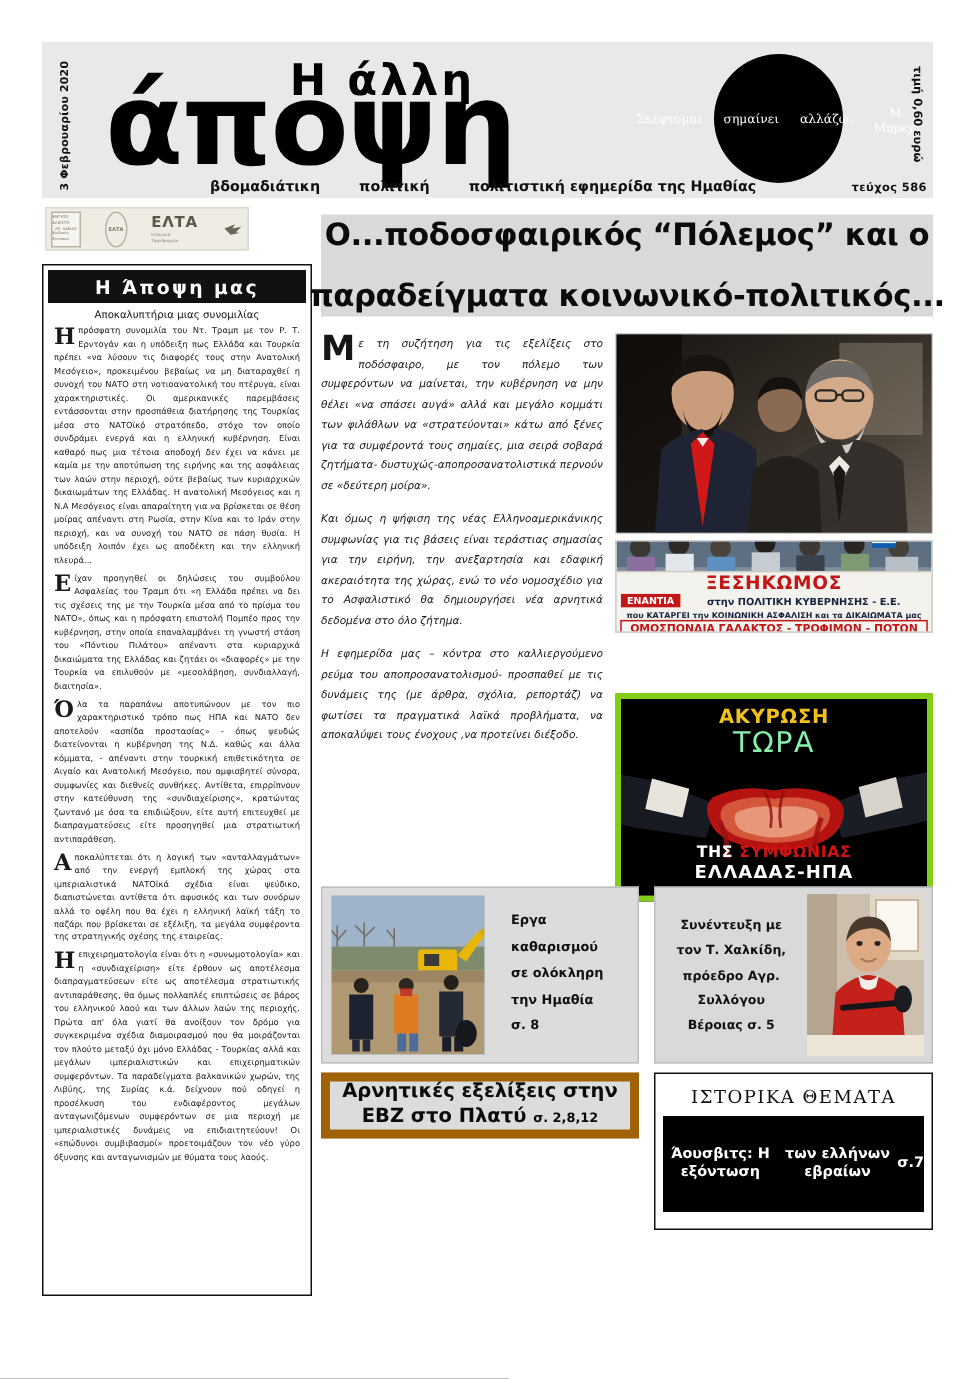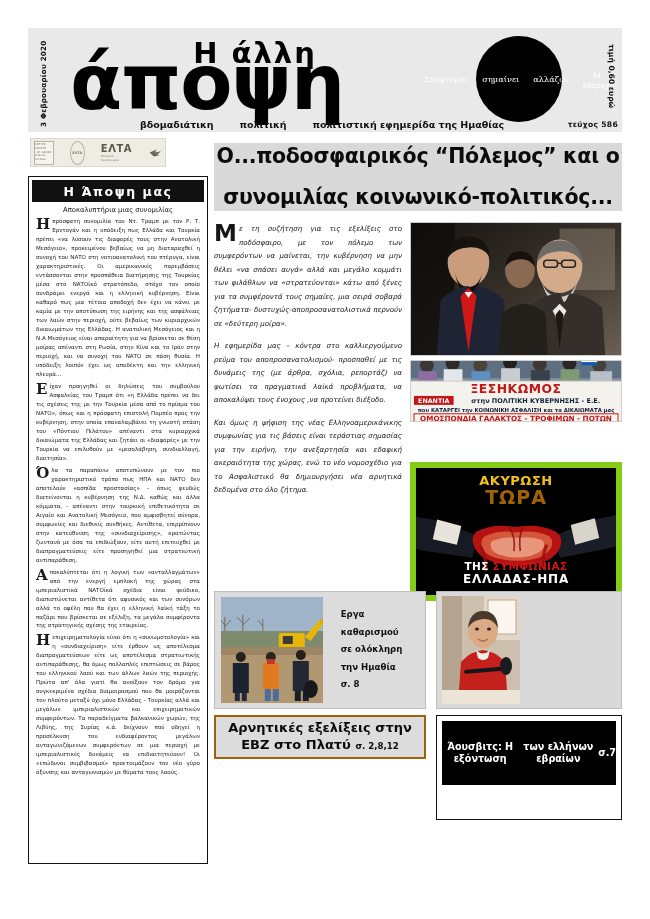--- a/index.html
+++ b/index.html
@@ -149,29 +149,29 @@
   .photo-men{
     position:absolute;left:410px;top:222px;width:212px;height:134px;
     overflow:hidden;background:#2b2622;border:1px solid #cfcfcf;box-sizing:border-box;
   }
   .photo-banner{
     position:absolute;left:410px;top:360px;width:212px;height:62px;
     overflow:hidden;background:#e5e5e5;border:1px solid #cfcfcf;box-sizing:border-box;
   }
   .poster{
     position:absolute;left:410px;top:462px;width:212px;height:139px;
-    background:#000;overflow:hidden;border:6px solid #84cc16;box-sizing:border-box;
+    background:#000;overflow:hidden;border:4px solid #84cc16;box-sizing:border-box;
   }
   .poster-l1{
     position:absolute;top:5px;left:0;right:0;text-align:center;
     color:#f2c01a;font-size:13px;font-weight:bold;letter-spacing:.5px;
   }
   .poster-l2{
     position:absolute;top:18px;left:0;right:0;text-align:center;
-    color:#a16207;font-size:19px;font-weight:bold;letter-spacing:1px;
+    color:#86efac;font-size:19px;font-weight:normal;letter-spacing:1px;
   }
   .poster-l3{
     position:absolute;bottom:23px;left:0;right:0;text-align:center;
     color:#fff;font-size:10.5px;font-weight:bold;letter-spacing:.4px;
   }
   .poster-l3 .red{color:#d01414;}
   .poster-l4{
     position:absolute;bottom:9px;left:0;right:0;text-align:center;
     color:#fff;font-size:12px;font-weight:bold;letter-spacing:.8px;
   }
@@ -195,21 +195,21 @@
   }
   .ti-txt{
     flex:1;font-size:8.4px;font-weight:bold;line-height:2.0;color:#111;
     text-align:center;
   }
   .ti-photo{width:78px;height:108px;overflow:hidden;position:relative;background:#8e8275;}
 
   
   .teaser-ebz{
     position:absolute;left:214px;top:715px;width:212px;height:44px;
-    background:#dcdcdc;border:2px solid #a16207;box-sizing:border-box;
+    background:#dcdcdc;border:6px solid #a16207;box-sizing:border-box;
     display:flex;flex-direction:column;align-items:center;justify-content:center;
     text-align:center;line-height:1.28;
   }
   .teaser-ebz .l1{font-size:13px;font-weight:bold;color:#0b0b0b;}
   .teaser-ebz .l2{font-size:13px;font-weight:bold;color:#0b0b0b;}
   .teaser-ebz .l2 small{font-size:8.6px;}
 
   
   .teaser-story{
     position:absolute;left:214px;top:764px;width:212px;height:56px;
@@ -297,27 +297,27 @@
       <p class="ed-p drop">Ηπρόσφατη συνομιλία του Ντ. Τραμπ με τον Ρ. Τ. Ερντογάν και η υπόδειξη πως Ελλάδα και Τουρκία πρέπει «να λύσουν τις διαφορές τους στην Ανατολική Μεσόγειο», προκειμένου βεβαίως να μη διαταραχθεί η συνοχή του ΝΑΤΟ στη νοτιοανατολική του πτέρυγα, είναι χαρακτηριστικές. Οι αμερικανικές παρεμβάσεις εντάσσονται στην προσπάθεια διατήρησης της Τουρκίας μέσα στο ΝΑΤΟϊκό στρατόπεδο, στόχο τον οποίο συνδράμει ενεργά και η ελληνική κυβέρνηση. Είναι καθαρό πως μια τέτοια αποδοχή δεν έχει να κάνει με καμία με την αποτύπωση της ειρήνης και της ασφάλειας των λαών στην περιοχή, ούτε βεβαίως των κυριαρχικών δικαιωμάτων της Ελλάδας. Η ανατολική Μεσόγειος και η Ν.Α Μεσόγειος είναι απαραίτητη για να βρίσκεται σε θέση μοίρας απέναντι στη Ρωσία, στην Κίνα και το Ιράν στην περιοχή, και να συνοχή του ΝΑΤΟ σε πάση θυσία. Η υπόδειξη λοιπόν έχει ως αποδέκτη και την ελληνική πλευρά...</p>
       <p class="ed-p drop">Είχαν προηγηθεί οι δηλώσεις του συμβούλου Ασφαλείας του Τραμπ ότι «η Ελλάδα πρέπει να δει τις σχέσεις της με την Τουρκία μέσα από το πρίσμα του ΝΑΤΟ», όπως και η πρόσφατη επιστολή Πομπέο προς την κυβέρνηση, στην οποία επαναλαμβάνει τη γνωστή στάση του «Πόντιου Πιλάτου» απέναντι στα κυριαρχικά δικαιώματα της Ελλάδας και ζητάει οι «διαφορές» με την Τουρκία να επιλυθούν με «μεσολάβηση, συνδιαλλαγή, διαιτησία».</p>
       <p class="ed-p drop">Όλα τα παραπάνω αποτυπώνουν με τον πιο χαρακτηριστικό τρόπο πως ΗΠΑ και ΝΑΤΟ δεν αποτελούν «ασπίδα προστασίας» - όπως ψευδώς διατείνονται η κυβέρνηση της Ν.Δ. καθώς και άλλα κόμματα, - απέναντι στην τουρκική επιθετικότητα σε Αιγαίο και Ανατολική Μεσόγειο, που αμφισβητεί σύνορα, συμφωνίες και διεθνείς συνθήκες. Αντίθετα, επιρρίπνουν στην κατεύθυνση της «συνδιαχείρισης», κρατώντας ζωντανό με όσα τα επιδιώξουν, είτε αυτή επιτευχθεί με διαπραγματεύσεις είτε προσηγηθεί μια στρατιωτική αντιπαράθεση.</p>
       <p class="ed-p drop">Αποκαλύπτεται ότι η λογική των «ανταλλαγμάτων» από την ενεργή εμπλοκή της χώρας στα ιμπεριαλιστικά ΝΑΤΟϊκά σχέδια είναι ψεύδικο, διαπιστώνεται αντίθετα ότι αφυσικός και των συνόρων αλλά το οφέλη που θα έχει η ελληνική λαϊκή τάξη το παζάρι που βρίσκεται σε εξέλιξη, τα μεγάλα συμφέροντα της στρατηγικής σχέσης της εταιρείας.</p>
       <p class="ed-p drop">Ηεπιχειρηματολογία είναι ότι η «συνωμοτολογία» και η «συνδιαχείριση» είτε έρθουν ως αποτέλεσμα διαπραγματεύσεων είτε ως αποτέλεσμα στρατιωτικής αντιπαράθεσης, θα όμως πολλαπλές επιπτώσεις σε βάρος του ελληνικού λαού και των άλλων λαών της περιοχής. Πρώτα απ' όλα γιατί θα ανοίξουν τον δρόμο για συγκεκριμένα σχέδια διαμοιρασμού που θα μοιράζονται τον πλούτο μεταξύ όχι μόνο Ελλάδας - Τουρκίας αλλά και μεγάλων ιμπεριαλιστικών και επιχειρηματικών συμφερόντων. Τα παραδείγματα βαλκανικών χωρών, της Λιβύης, της Συρίας κ.ά. δείχνουν πού οδηγεί η προσέλκυση του ενδιαφέροντος μεγάλων ανταγωνιζόμενων συμφερόντων σε μια περιοχή με ιμπεριαλιστικές δυνάμεις να επιδιαιτητεύουν! Οι «επώδυνοι συμβιβασμοί» προετοιμάζουν τον νέο γύρο όξυνσης και ανταγωνισμών με θύματα τους λαούς.</p>
     </div>
   </div>
 
   <div class="headline">
     <div>Ο...ποδοσφαιρικός “Πόλεμος” και ο</div>
-    <div>συνομιλίας κοινωνικό-πολιτικός...</div>
+    <div>παραδείγματα κοινωνικό-πολιτικός...</div>
   </div>
 
   <div class="lead">
     <p class="drop">Με τη συζήτηση για τις εξελίξεις στο ποδόσφαιρο, με τον πόλεμο των συμφερόντων να μαίνεται, την κυβέρνηση να μην θέλει «να σπάσει αυγά» αλλά και μεγάλο κομμάτι των φιλάθλων να «στρατεύονται» κάτω από ξένες για τα συμφέροντά τους σημαίες, μια σειρά σοβαρά ζητήματα- δυστυχώς-αποπροσανατολιστικά περνούν σε «δεύτερη μοίρα».</p>
+    <p>Και όμως η ψήφιση της νέας Ελληνοαμερικάνικης συμφωνίας για τις βάσεις είναι τεράστιας σημασίας για την ειρήνη, την ανεξαρτησία και εδαφική ακεραιότητα της χώρας, ενώ το νέο νομοσχέδιο για το Ασφαλιστικό θα δημιουργήσει νέα αρνητικά δεδομένα στο όλο ζήτημα.</p>
     <p>Η εφημερίδα μας – κόντρα στο καλλιεργούμενο ρεύμα του αποπροσανατολισμού- προσπαθεί με τις δυνάμεις της (με άρθρα, σχόλια, ρεπορτάζ) να φωτίσει τα πραγματικά λαϊκά προβλήματα, να αποκαλύψει τους ένοχους ,να προτείνει διέξοδο.</p>
-    <p>Και όμως η ψήφιση της νέας Ελληνοαμερικάνικης συμφωνίας για τις βάσεις είναι τεράστιας σημασίας για την ειρήνη, την ανεξαρτησία και εδαφική ακεραιότητα της χώρας, ενώ το νέο νομοσχέδιο για το Ασφαλιστικό θα δημιουργήσει νέα αρνητικά δεδομένα στο όλο ζήτημα.</p>
   </div>
 
   <div class="photo-men">
     <svg width="100%" height="100%" viewBox="0 0 212 134" preserveAspectRatio="xMidYMid slice">
       <defs>
         <linearGradient id="bgwall" x1="0" y1="0" x2="1" y2="1">
           <stop offset="0" stop-color="#171310"></stop>
           <stop offset="0.55" stop-color="#3a332c"></stop>
           <stop offset="1" stop-color="#6b6055"></stop>
         </linearGradient>
@@ -444,20 +444,27 @@
     </div>
     <div class="tr-txt">
       <div>Εργα καθαρισμού</div>
       <div> σε ολόκληρη</div>
       <div>την Ημαθία</div>
       <div>σ. 8</div>
     </div>
   </div>
 
   <div class="teaser-interview">
+    <div class="ti-txt">
+      <div>Συνέντευξη με</div>
+      <div>τον Τ. Χαλκίδη,</div>
+      <div>πρόεδρο Αγρ.</div>
+      <div>Συλλόγου</div>
+      <div>Βέροιας σ. 5</div>
+    </div>
     <div class="ti-photo">
       <svg width="100%" height="100%" viewBox="0 0 78 108" preserveAspectRatio="xMidYMid slice">
         <rect width="78" height="108" fill="#cdbfae"></rect>
         <rect x="42" y="0" width="36" height="44" fill="#e3d8c8"></rect>
         <rect x="46" y="4" width="28" height="34" fill="#fbf7f0" stroke="#b8a891"></rect>
         <rect x="0" y="0" width="20" height="108" fill="#b5a48f"></rect>
 
         <ellipse cx="41" cy="34" rx="15" ry="18" fill="#dcab85"></ellipse>
         <path d="M26 32 q2-17 15-17 q14 0 15 17 q-5-10-15-9 q-11 1-15 9z" fill="#4a3a2d"></path>
         <ellipse cx="35" cy="33" rx="2" ry="1.6" fill="#2b211a"></ellipse>
@@ -477,20 +484,21 @@
   <div class="teaser-ebz">
     <div class="l1">Αρνητικές εξελίξεις στην</div>
     <div class="l2">
       <span>ΕΒΖ στο Πλατύ</span>
       <small>σ. 2,8,12</small>
     </div>
   </div>
 
 
   <div class="history">
+    <div class="hist-title">ΙΣΤΟΡΙΚΑ ΘΕΜΑΤΑ</div>
     <div class="hist-black">
       <span>Άουσβιτς: Η εξόντωση</span>
       <span>των ελλήνων εβραίων</span>
       <span class="pg">σ.7</span>
     </div>
   </div>
 
 </div>
 
 </body></html>

